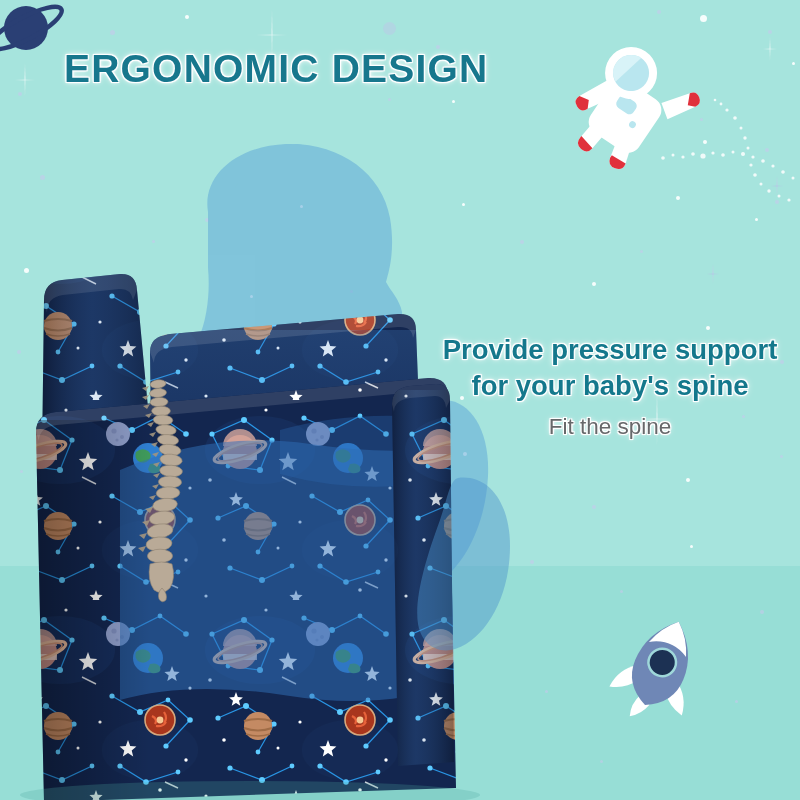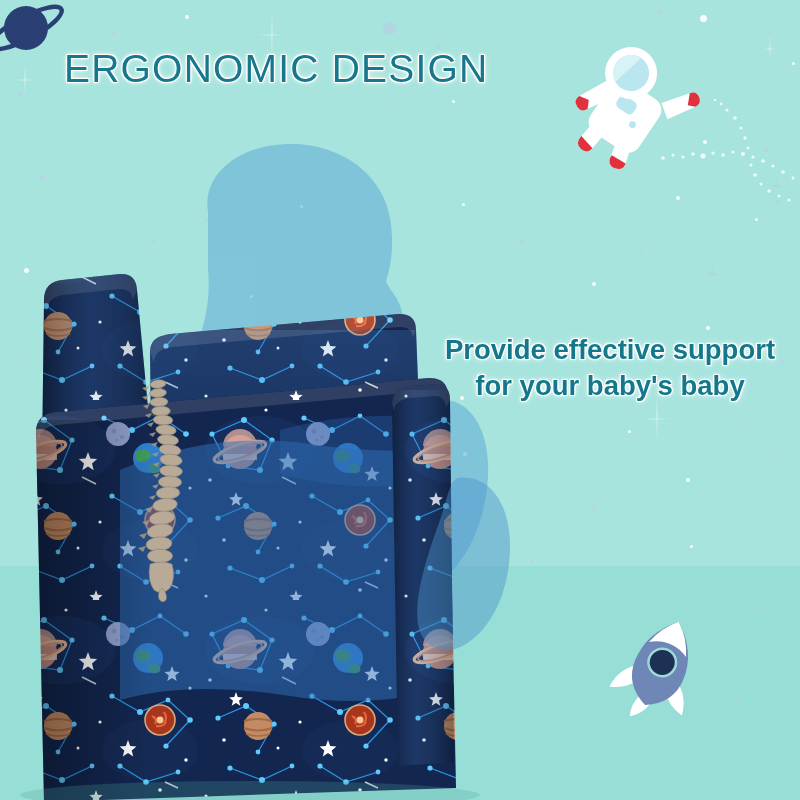--- a/index.html
+++ b/index.html
@@ -63,21 +63,21 @@
     clip-path: polygon(0 50%, 44% 38%, 100% 50%, 44% 62%);
   }
   .sparkle.lav::before, .sparkle.lav::after { background: #b9b4e6; }
 
   
   .title {
     position: absolute;
     left: 64px;
     top: 47px;
     font-size: 39px;
-    font-weight: 400;
+    font-weight: 700;
     letter-spacing: 1.2px;
     color: #17778d;
     text-shadow:
       0 0 3px #ffffff, 0 0 3px #ffffff, 0 0 6px #ffffff,
       1px 1px 0 #ffffff, -1px -1px 0 #ffffff,
       1px -1px 0 #ffffff, -1px 1px 0 #ffffff;
     white-space: nowrap;
   }
 
   
@@ -504,22 +504,23 @@
         <path d="M42 95 l-7 2 4 3 z"></path>
       <path d="M41 106 l-7 2 4 3 z"></path>
         <path d="M38 117 l-7 2 4 3 z"></path>
       <path d="M35 129 l-8 2 5 4 z"></path>
         <path d="M32 142 l-8 2 5 4 z"></path>
       <path d="M29 155 l-8 2 5 4 z"></path>
         <path d="M28 168 l-8 2 5 4 z"></path>
     </g>
   </svg>
 
-  <div class="headline">Provide effective support for your baby's baby</div>
+  <div class="headline">Provide pressure support for your baby's spine</div>
   <div class="subtext">
+    <div>Fit the spine</div>
   </div>
 
   <svg class="icon" style="left:608px;top:612px;" width="104" height="112" viewBox="0 0 104 112">
     <g transform="rotate(22 52 56)">
 
       <path d="M30 62 q-16 10 -18 30 q16 -4 24 -16 z" fill="#ffffff"></path>
       <path d="M72 62 q16 10 18 30 q-16 -4 -24 -16 z" fill="#ffffff"></path>
       <path d="M44 88 q-6 12 -2 24 q10 -6 14 -18 z" fill="#ffffff"></path>
 
       <path d="M52 6 q26 22 26 52 q0 26 -26 38 q-26 -12 -26 -38 q0 -30 26 -52 z" fill="#6f87b6"></path>

